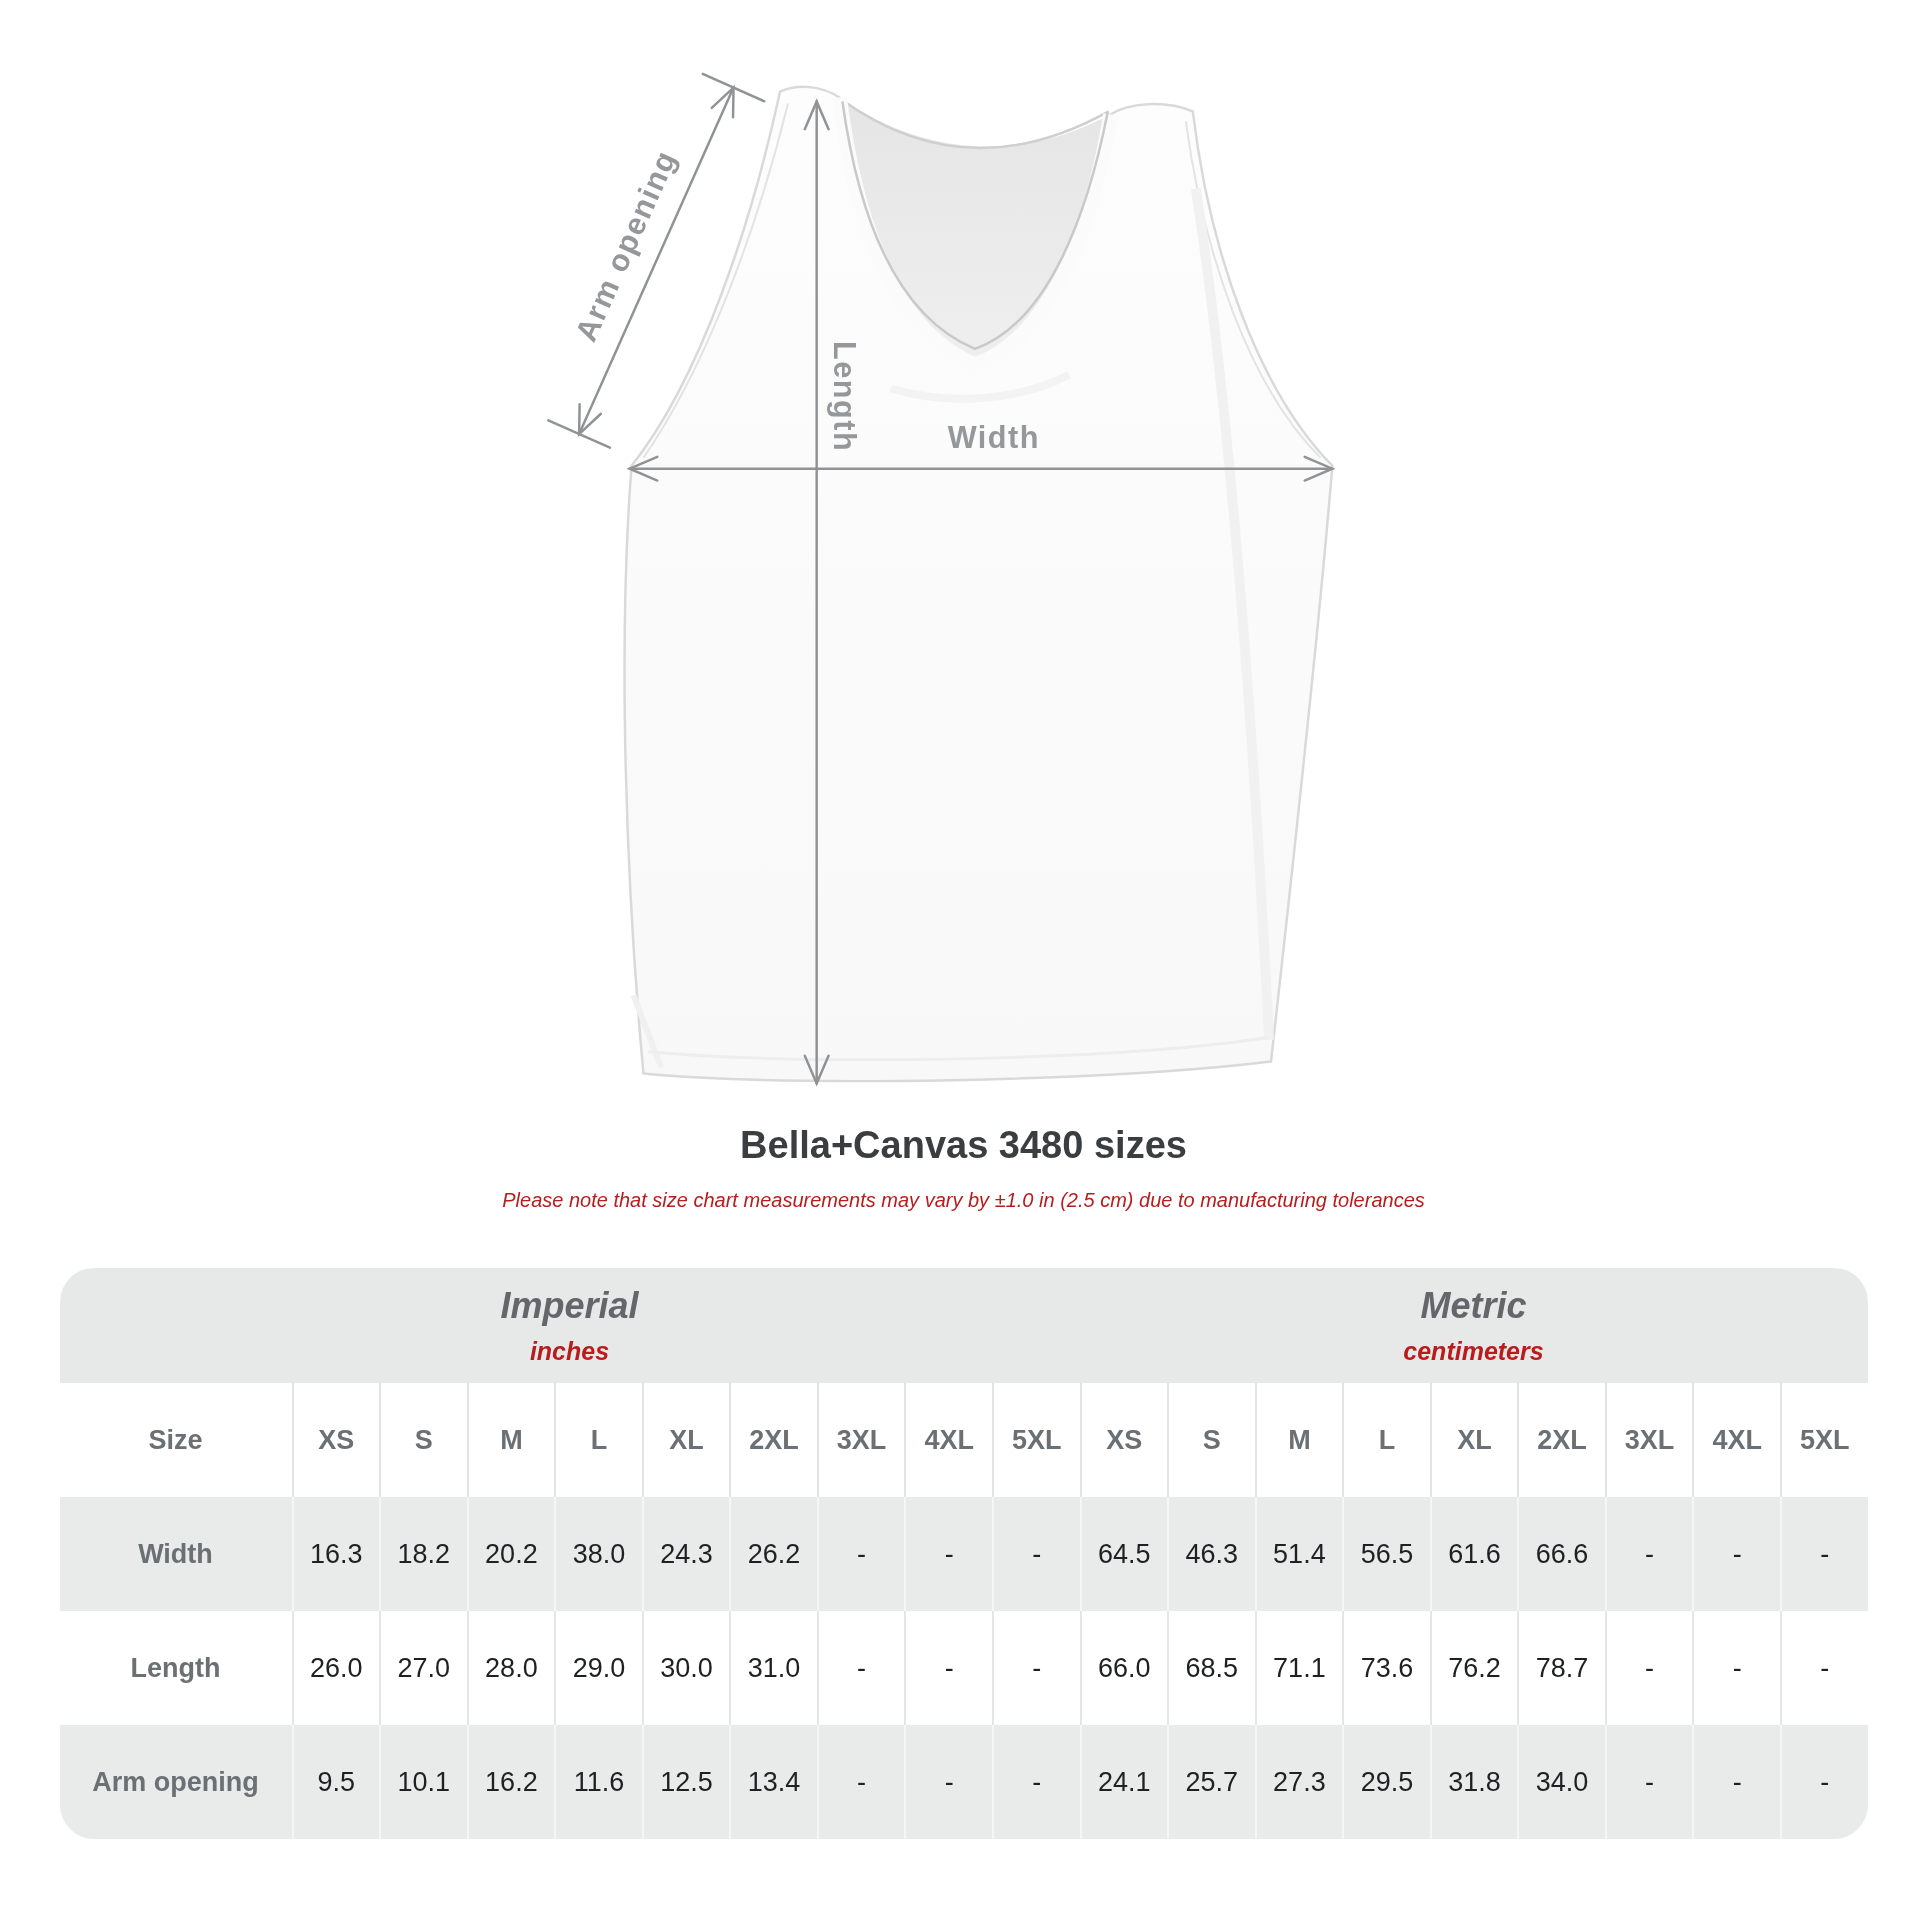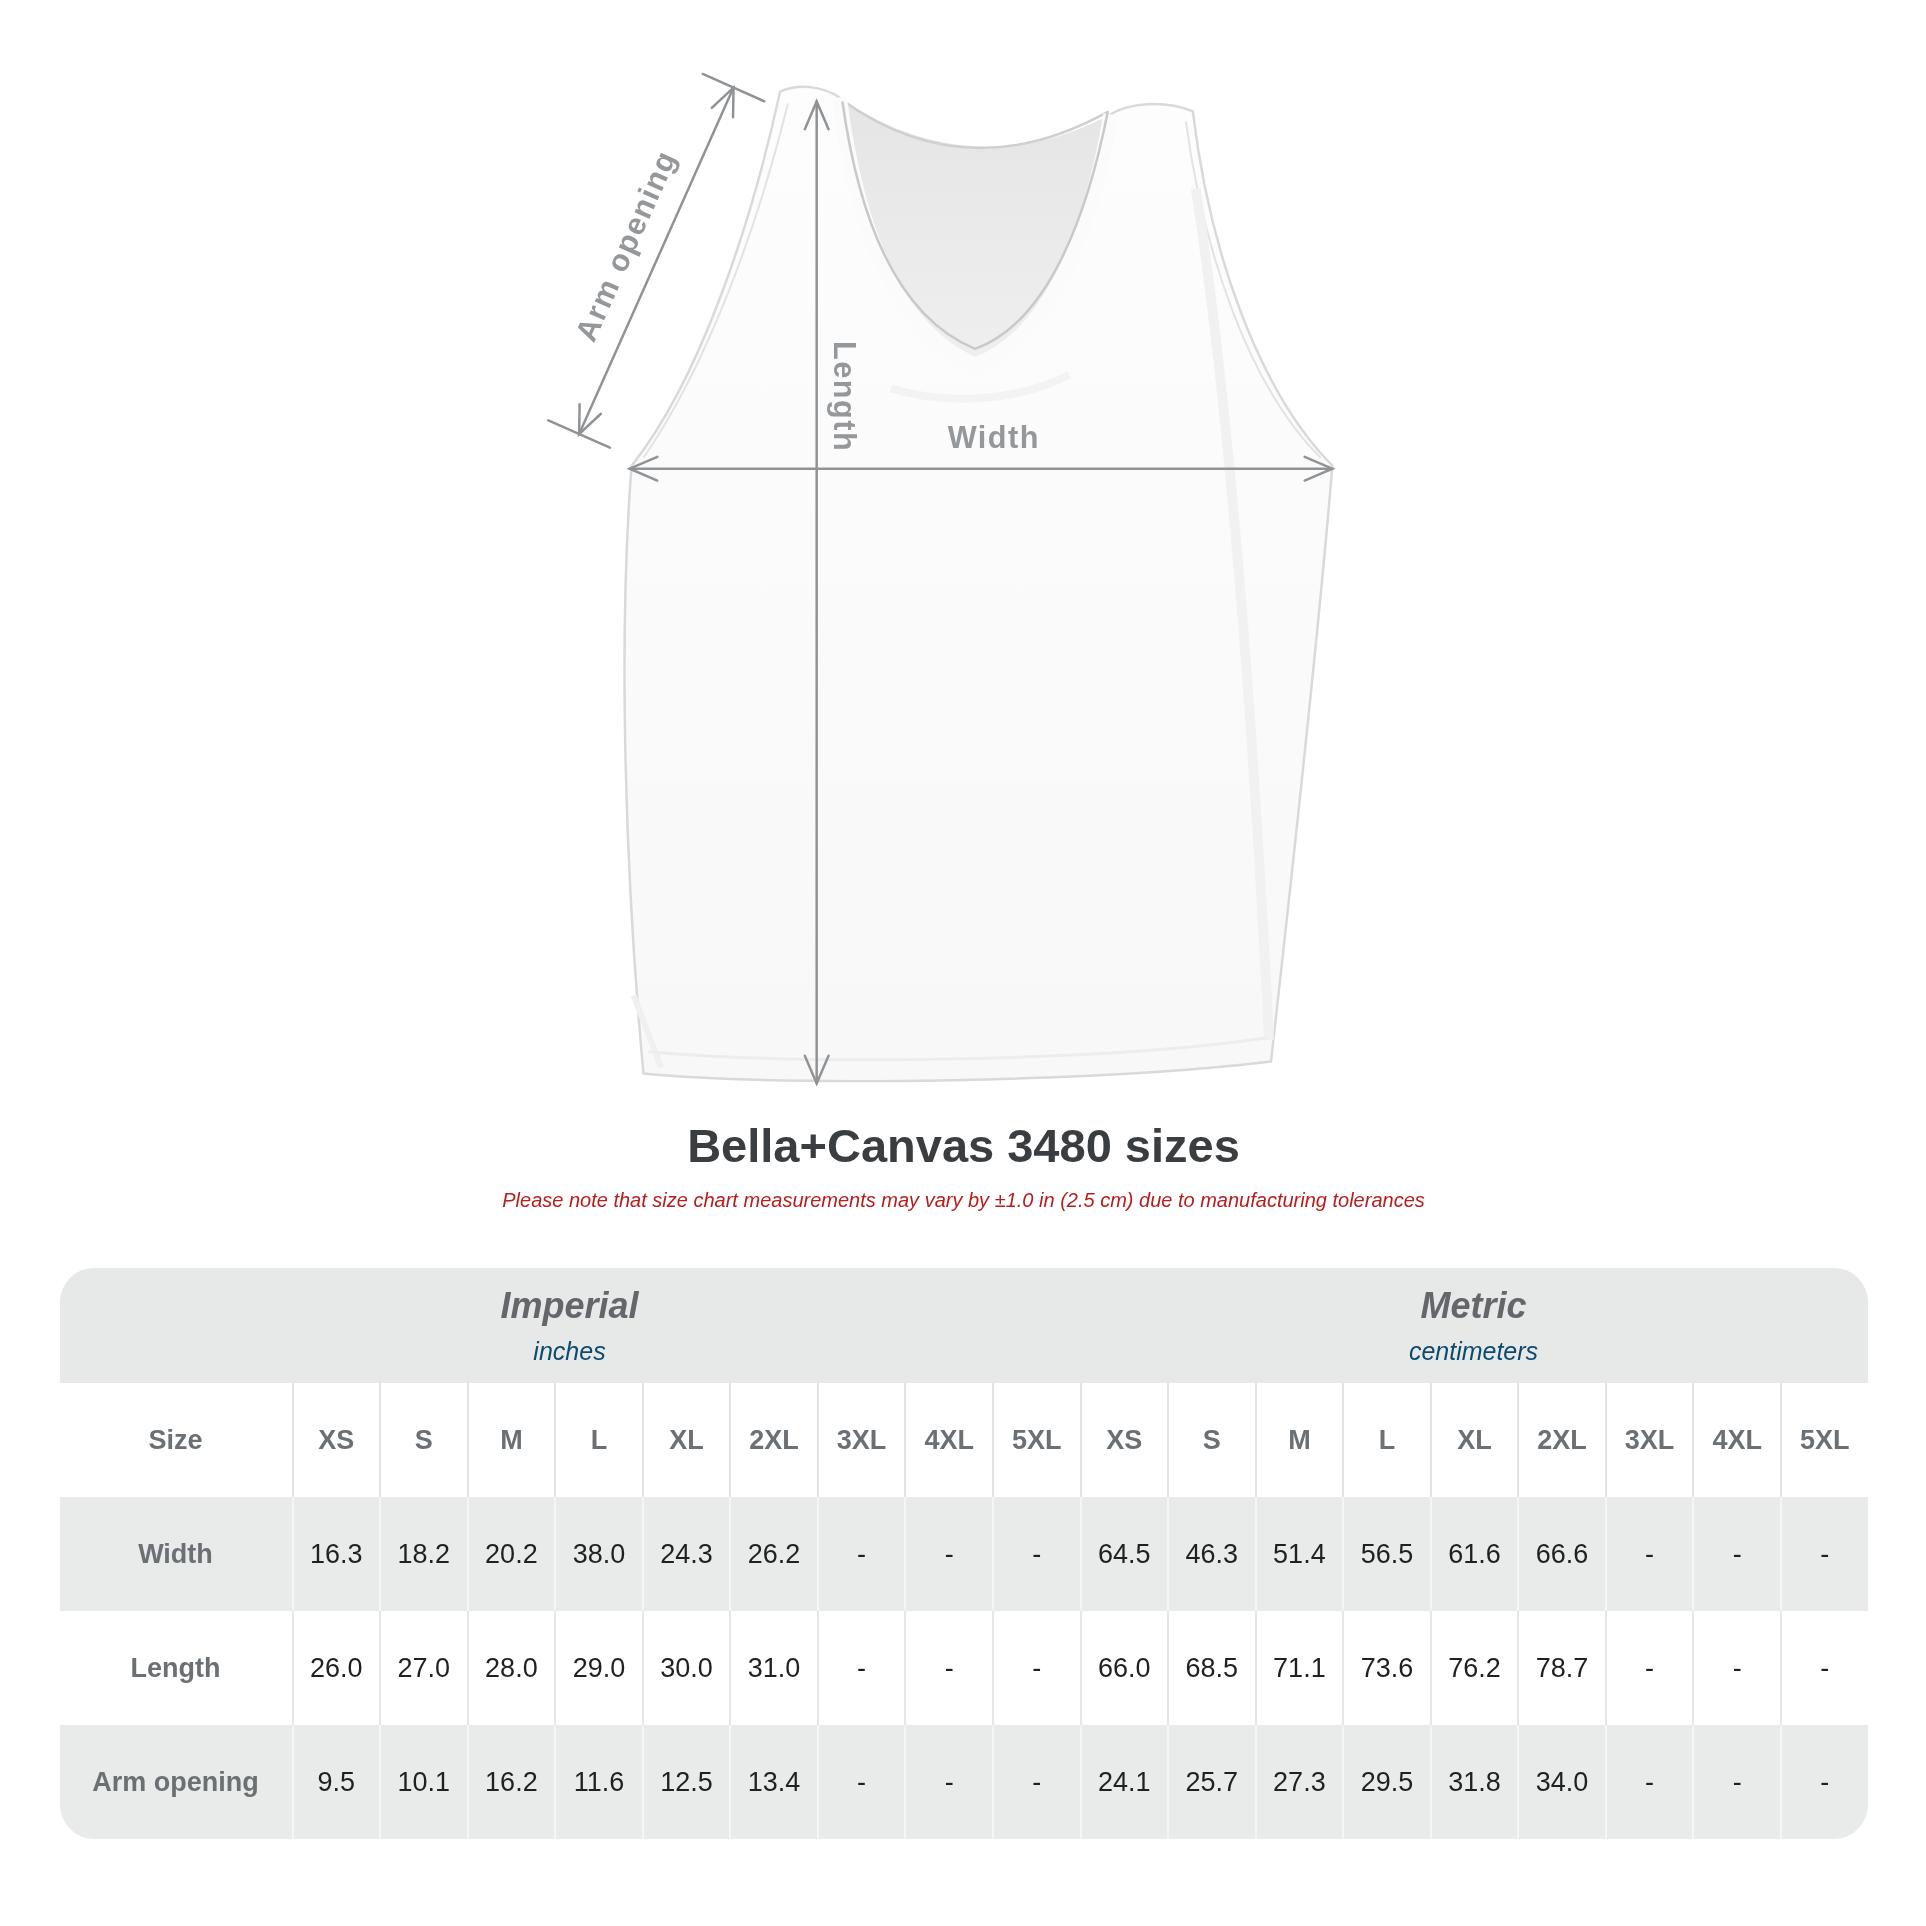--- a/index.html
+++ b/index.html
@@ -6,32 +6,32 @@
   #page{
     position:relative;width:1927px;height:1927px;background:#ffffff;overflow:hidden;
     font-family:"Liberation Sans","DejaVu Sans",sans-serif;
   }
   
   #figure-svg{position:absolute;left:396px;top:20px;width:1168px;height:1129px;}
   .dim-line{stroke:#8f9396;stroke-width:2.5;fill:none;stroke-linecap:round;}
   .dim-label{fill:#95989b;font-weight:bold;font-size:31px;letter-spacing:1.5px;}
   
   #content{position:absolute;left:0;top:1117px;width:1927px;}
-  #chart-title{margin:0;text-align:center;font-size:47px;line-height:57px;font-weight:bold;color:#3b3e40;}
+  #chart-title{margin:0;text-align:center;font-size:38px;line-height:57px;font-weight:bold;color:#3b3e40;}
   #chart-subtitle{margin:6px 0 0 0;text-align:center;font-style:italic;font-size:20px;line-height:40px;color:#b91c1c;}
   
   #size-card{
     margin:48px auto 0 auto;width:1808px;border-radius:34px;overflow:hidden;background:#ffffff;
   }
   #unit-band{display:flex;background:#e7e8e8;height:115px;}
   .unit-group{display:flex;flex-direction:column;align-items:center;justify-content:center;gap:10px;}
   .unit-group.imperial{width:1020px;}
   .unit-group.metric{width:788px;}
   .unit-label{font-size:36px;font-weight:bold;font-style:italic;color:#63666a;line-height:40px;}
-  .unit-sublabel{font-size:25px;font-style:italic;color:#0c4a6e;line-height:30px;}
+  .unit-sublabel{font-size:25px;font-style:italic;color:#b91c1c;line-height:30px;font-weight:bold;}
   
   #size-table{width:1808px;}
   .trow{display:grid;grid-template-columns:232px repeat(18,1fr);height:114px;}
   .trow.header-row{background:#ffffff;--sep:#e2e3e3;}
   .trow.data-row.plain{background:#ffffff;--sep:#e5e6e6;}
   .trow.data-row.shaded{background:#e9eaea;--sep:#f4f5f5;}
   .cell{display:flex;align-items:center;justify-content:center;font-size:27px;color:#1e2022;}
   .trow .cell + .cell{border-left:2px solid var(--sep);}
   .cell.label-cell,.cell.head-cell{font-weight:bold;color:#6b7074;}
 </style>

